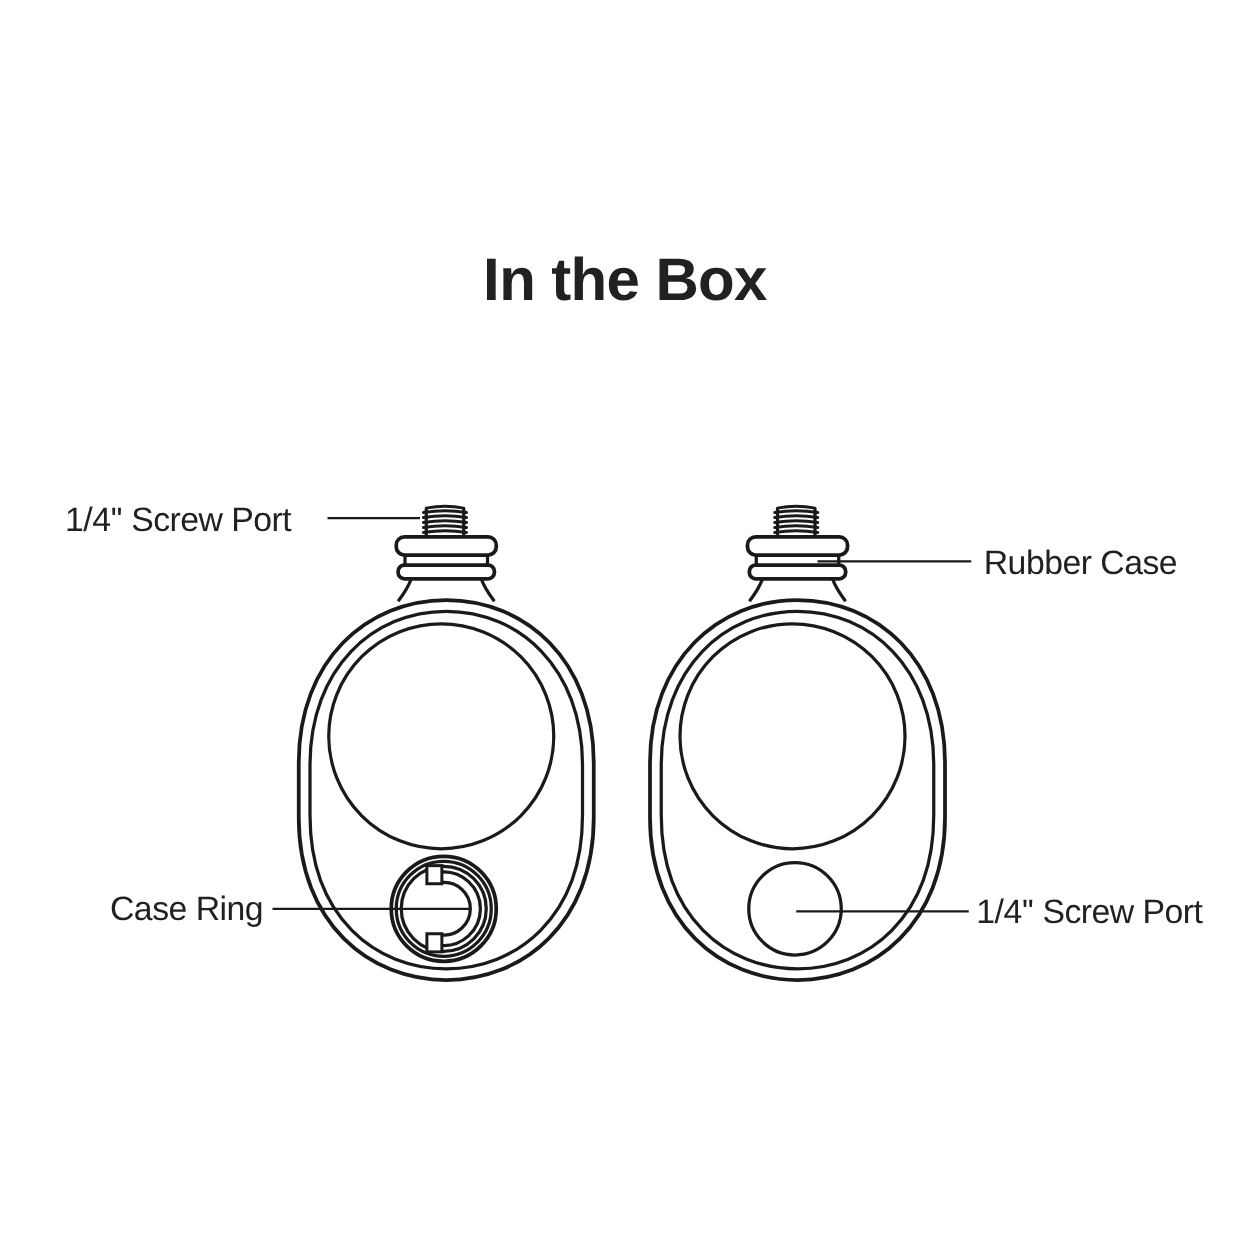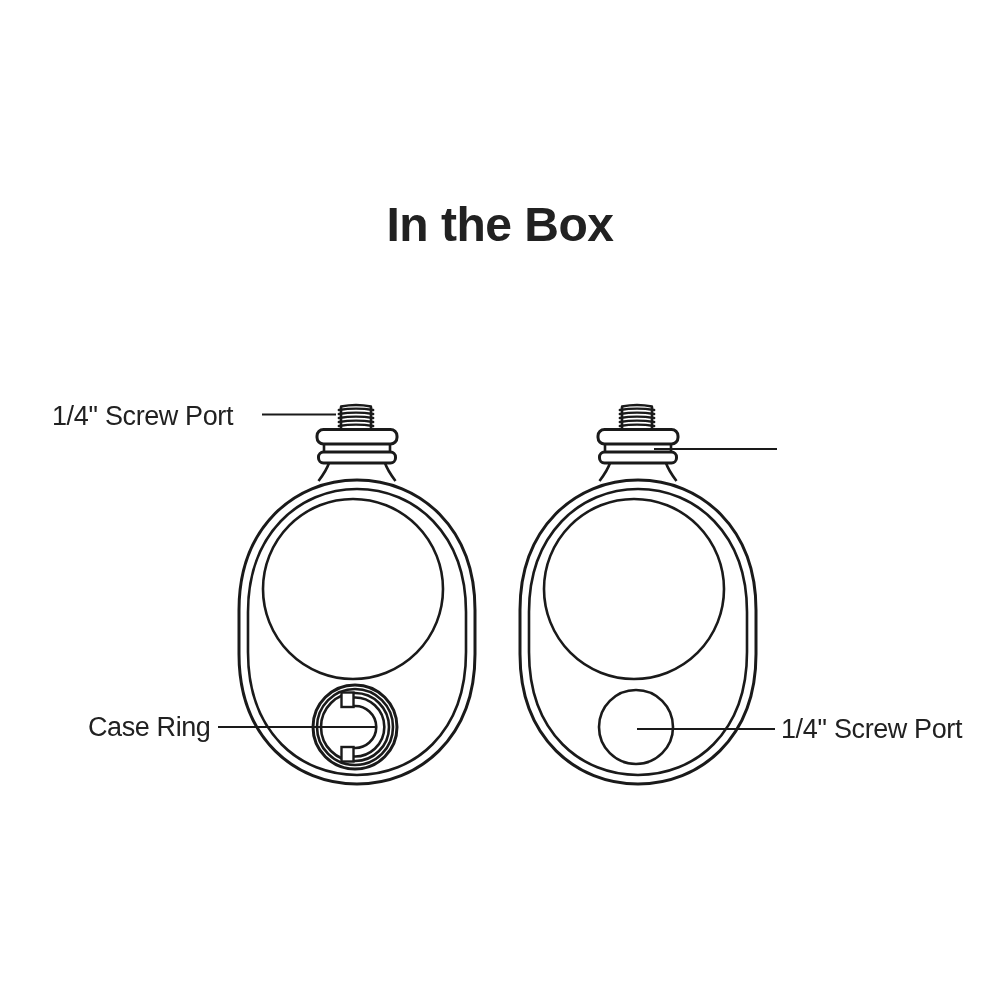--- a/index.html
+++ b/index.html
@@ -90,16 +90,17 @@
       <circle class="outline-thin" cx="636" cy="690" r="37"></circle>
     </g>
 
     <path class="leader" d="M 262 377.5 H 336"></path>
     <path class="leader" d="M 654 412 H 777"></path>
     <path class="leader" d="M 218 690 H 376"></path>
     <path class="leader" d="M 637 692 H 775"></path>
   </svg>
 
   <div class="callout screw-left">1/4'' Screw Port</div>
+  <div class="callout rubber-case">Rubber Case</div>
   <div class="callout fixed-ring">Case Ring</div>
   <div class="callout screw-right">1/4'' Screw Port</div>
 
 </div>
 
 </body></html>

